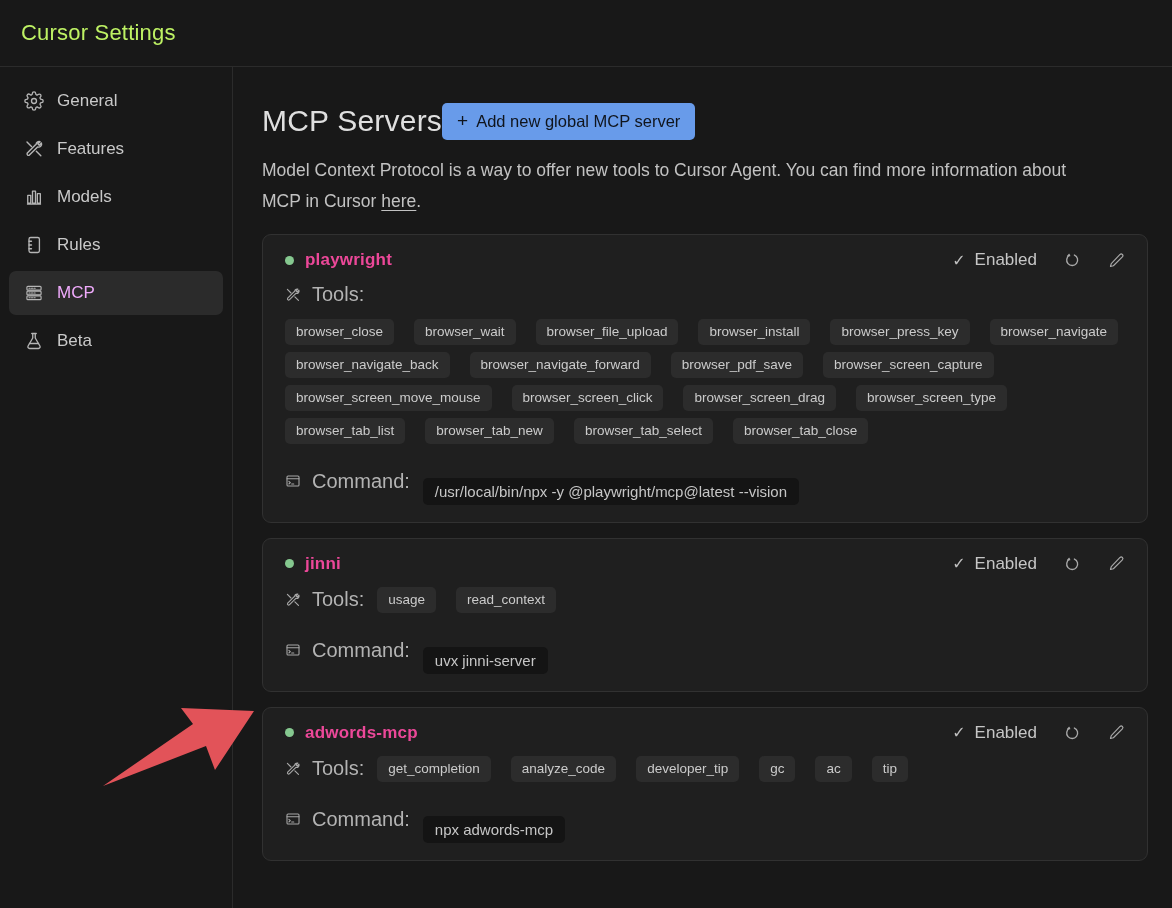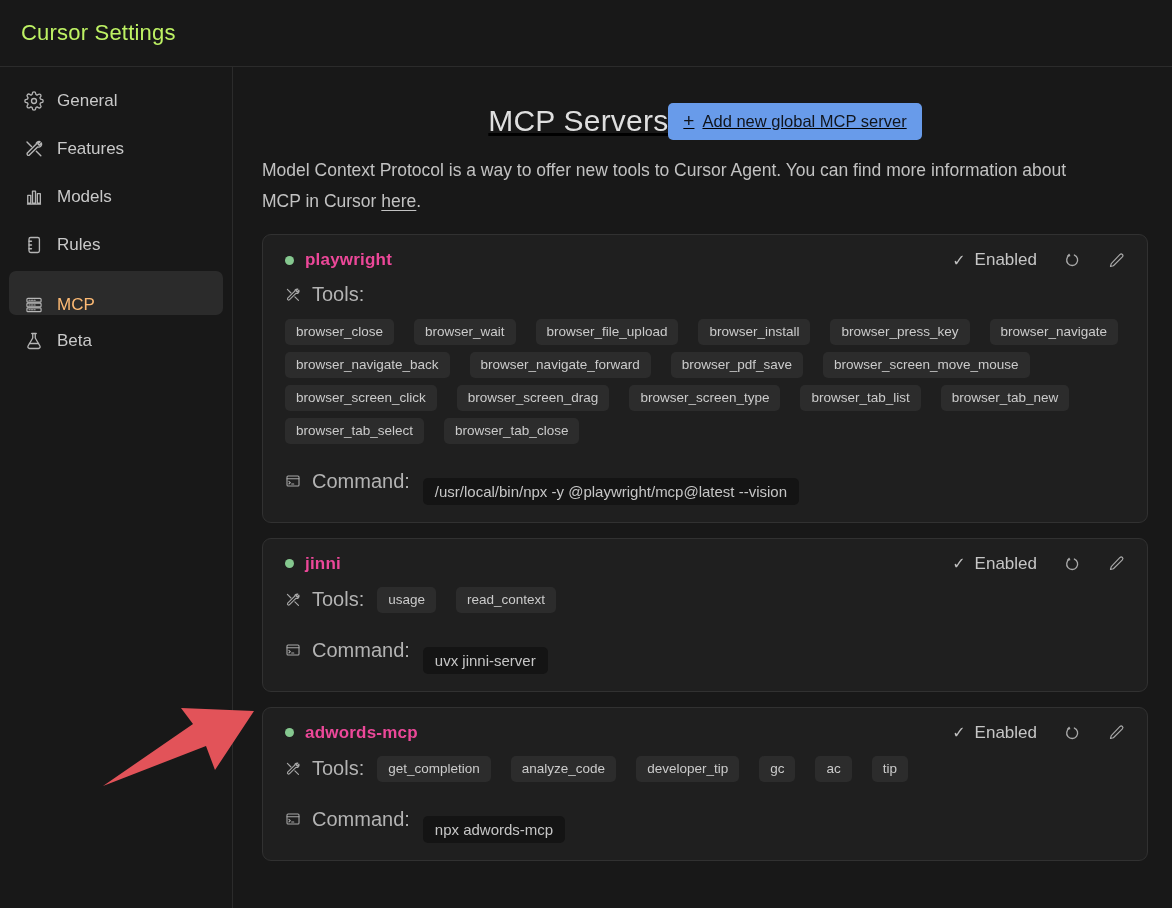--- a/index.html
+++ b/index.html
@@ -32,28 +32,28 @@
     height: 44px;
     margin: 4px 9px;
     border-radius: 7px;
     display: flex; align-items: center;
     gap: 13px;
     padding: 0 15px;
     font-size: 17px;
     color: #c9c9c9;
     cursor: pointer;
   }
-  .side-item.active { background: #2b2b2b; color: #fdba74; align-items: flex-end; }
+  .side-item.active { background: #2b2b2b; color: #f0abfc; }
   .icon { display: inline-flex; color: #b5b5b5; }
   .icon svg { width: 100%; height: 100%; display: block; }
   .side-item .icon { width: 20px; height: 20px; }
 
   
   .main { flex: 1; padding: 36px 24px 0 29px; }
-  .main-header { display: flex; align-items: flex-start; justify-content: center; text-decoration: underline; }
+  .main-header { display: flex; align-items: flex-start; justify-content: flex-start; }
   .page-title { font-size: 30px; font-weight: 500; color: #dfdfdf; letter-spacing: 0.2px; line-height: 36px; }
   .add-btn {
     border: none;
     background: #689bea;
     color: #10151d;
     height: 37px;
     padding: 0 15px;
     border-radius: 5px;
     font-size: 16.5px;
     font-family: inherit;
@@ -233,20 +233,21 @@
             </span><div class="chips">
               <span class="chip">browser_close</span>
               <span class="chip">browser_wait</span>
               <span class="chip">browser_file_upload</span>
               <span class="chip">browser_install</span>
               <span class="chip">browser_press_key</span>
               <span class="chip">browser_navigate</span>
               <span class="chip">browser_navigate_back</span>
               <span class="chip">browser_navigate_forward</span>
               <span class="chip">browser_pdf_save</span>
+              <span class="chip">browser_screen_capture</span>
               <span class="chip">browser_screen_move_mouse</span>
               <span class="chip">browser_screen_click</span>
               <span class="chip">browser_screen_drag</span>
               <span class="chip">browser_screen_type</span>
               <span class="chip">browser_tab_list</span>
               <span class="chip">browser_tab_new</span>
               <span class="chip">browser_tab_select</span>
               <span class="chip">browser_tab_close</span>
             </div></div>
           <div class="command-row">

